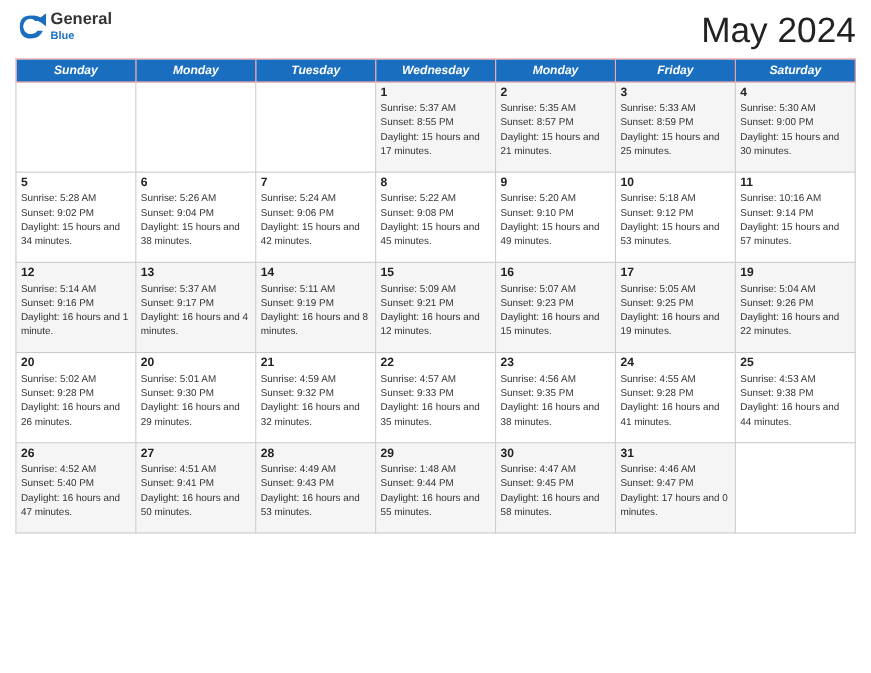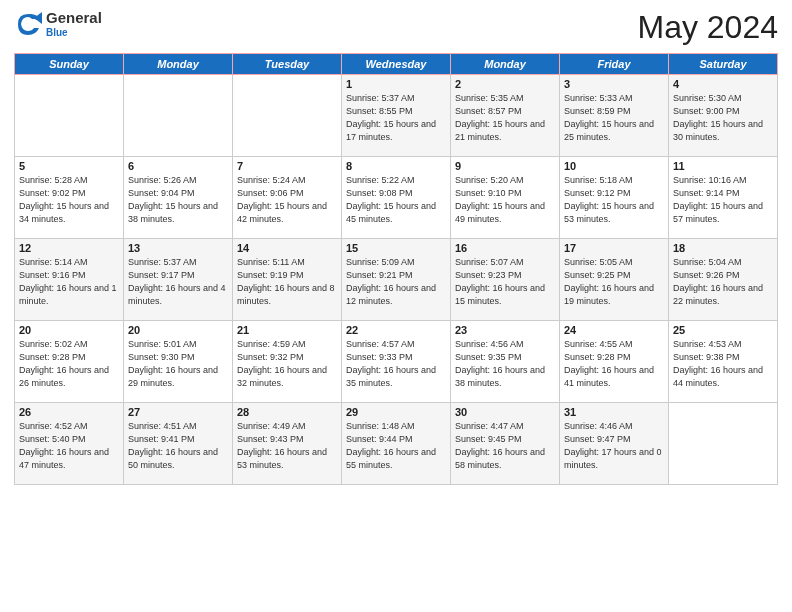--- a/index.html
+++ b/index.html
@@ -259,21 +259,21 @@
 and 15 minutes.</div>
           </td>
           <td>
             <span class="day-num">17</span>
             <div class="day-info">Sunrise: 5:05 AM
 Sunset: 9:25 PM
 Daylight: 16 hours
 and 19 minutes.</div>
           </td>
           <td>
-            <span class="day-num">18</span>
+            <span class="day-num">19</span>
             <div class="day-info">Sunrise: 5:04 AM
 Sunset: 9:26 PM
 Daylight: 16 hours
 and 22 minutes.</div>
           </td>
         </tr>
         <tr>
           <td>
             <span class="day-num">20</span>
             <div class="day-info">Sunrise: 5:02 AM

